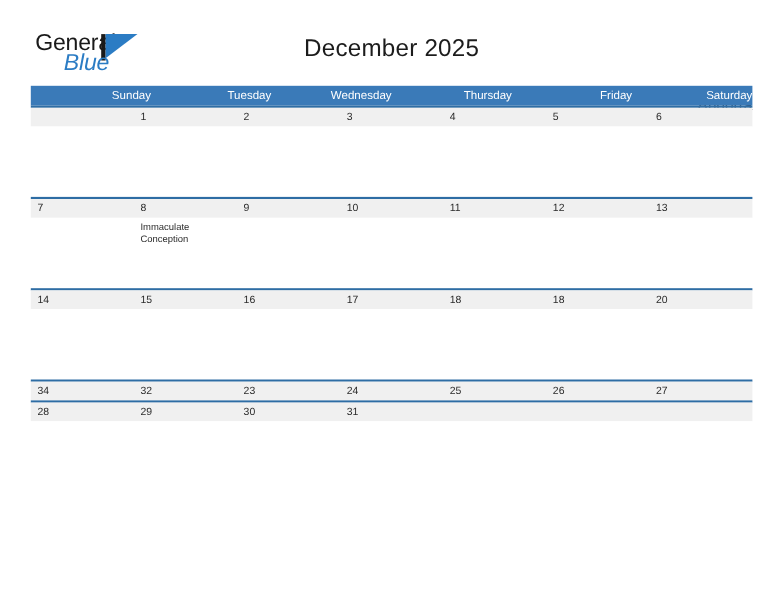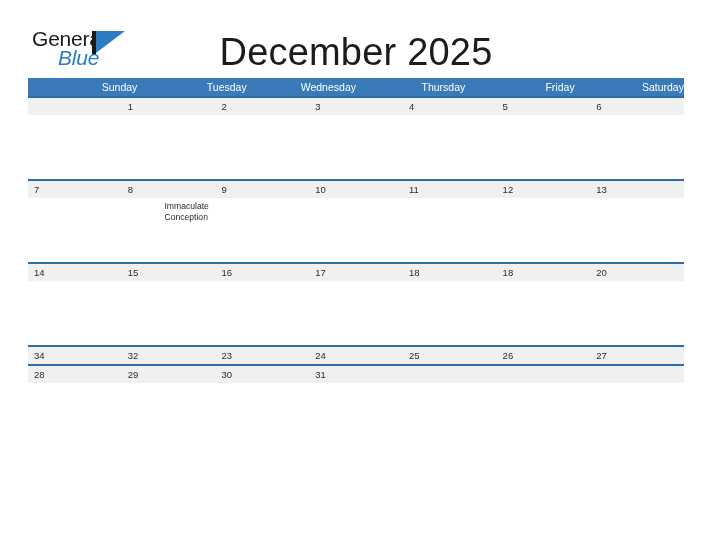--- a/index.html
+++ b/index.html
@@ -78,21 +78,21 @@
     border-left: 29px solid #2b7cc4;
     border-bottom: 22px solid transparent;
   }
 
   .title {
     position: absolute;
     left: 0;
     top: 31px;
     width: 712px;
     text-align: center;
-    font-size: 38px;
+    font-size: 22px;
     color: #1c1c1c;
     font-weight: normal;
     letter-spacing: 0.2px;
   }
   .country {
     position: absolute;
     right: 28px;
     top: 45px;
     font-size: 14px;
     color: #333333;
@@ -152,21 +152,20 @@
     background: #ffffff;
     box-sizing: border-box;
   }
   .ev-cell {
     flex: 1 1 0;
     padding: 3px 8px 0 6px;
     box-sizing: border-box;
     font-size: 8.6px;
     color: #2b2b2b;
     line-height: 11px;
-    margin-left: 37px;
   }
   .week-r1 .week-events { height: 64px; }
   .week-r2 .week-events { height: 64px; }
   .week-r3 .week-events { height: 64px; }
   .week-r4 .week-events { height: 64px; }
   .week-r5 .week-events { height: 64px; }
 </style>
 </head>
 <body>
 

